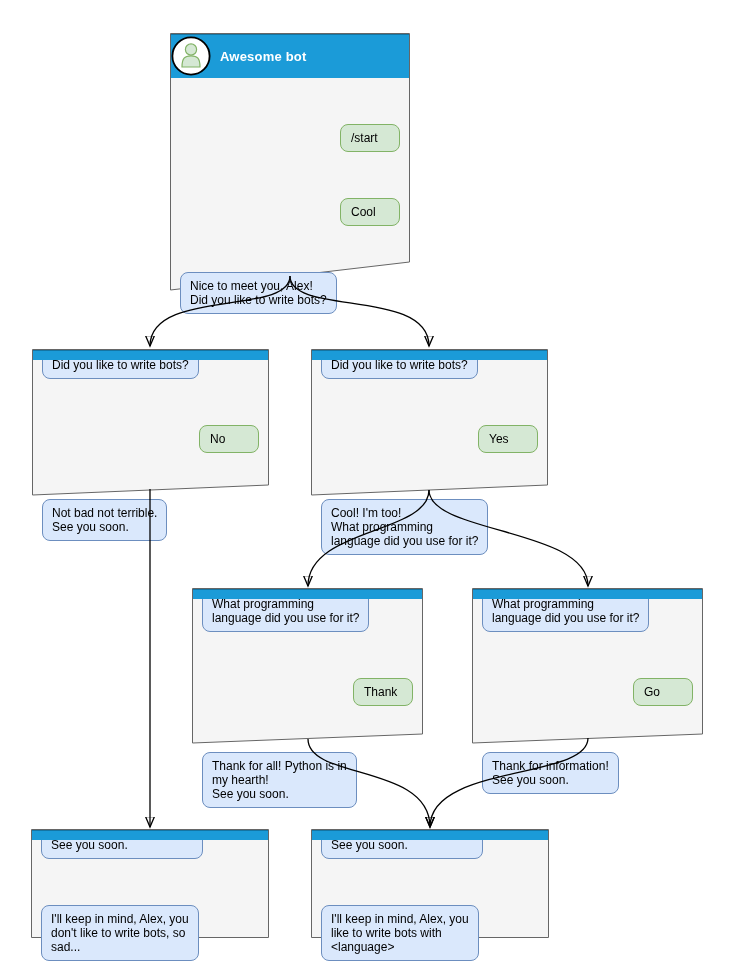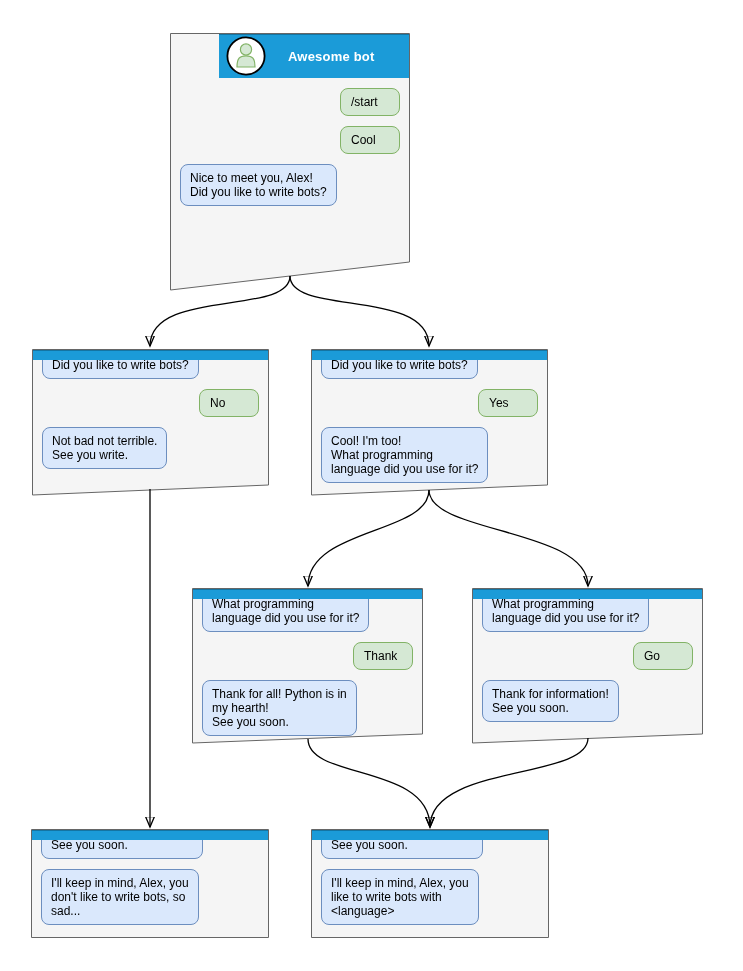--- a/index.html
+++ b/index.html
@@ -28,34 +28,34 @@
   .frame{position:absolute;left:0;top:0;}
   .frame polygon{fill:var(--window-fill);stroke:var(--window-border);stroke-width:1;}
 
   .titlebar{
     position:absolute;left:1px;right:1px;top:1px;height:10px;
     background:var(--header-blue);z-index:3;
     box-shadow:inset 0 1px 0 rgba(0,0,0,0.25);
   }
   .titlebar.big{
     height:44px;display:flex;align-items:center;
-    padding-left:7px;gap:22px;box-sizing:border-box;margin-left:48px;
+    padding-left:0;gap:9px;box-sizing:border-box;
   }
   .title{color:var(--title-color);font-weight:bold;font-size:13px;letter-spacing:0.2px;}
   .avatar{width:40px;height:40px;flex:0 0 auto;display:block;}
 
   .msgs{
     position:absolute;left:1px;right:1px;z-index:1;
     display:flex;flex-direction:column;align-items:flex-start;
     padding:10px 9px;gap:10px;box-sizing:border-box;
   }
   .msgs.cont{padding-top:0;}
   .bubble{
     font-size:12px;line-height:14px;white-space:pre-line;
-    border-radius:8px;padding:6px 9px;max-width:180px;
+    border-radius:8px;padding:6px 9px;max-width:180px;margin-top:36px;
   }
   .bubble.in{background:var(--bubble-in-fill);border:1px solid var(--bubble-in-border);}
   .bubble.out{
     background:var(--bubble-out-fill);border:1px solid var(--bubble-out-border);
     align-self:flex-end;min-width:38px;padding:6px 10px;
   }
   .bubble.tuck{margin-top:-9px;}
   .bubble.wide{width:162px;box-sizing:border-box;}
 </style>
 </head>
@@ -99,21 +99,21 @@
   </div>
 
   <div class="window" style="left:32px;top:349px;width:237px;height:147px;">
     <svg class="frame" width="237" height="147">
       <polygon points="0.5,0.5 236.5,0.5 236.5,136 0.5,146"></polygon>
     </svg>
     <div class="msgs cont" style="top:11px;">
       <div class="bubble in tuck">Did you like to write bots?</div>
       <div class="bubble out">No</div>
       <div class="bubble in">Not bad not terrible.
-See you write.</div>
+See you soon.</div>
     </div>
     <div class="titlebar"></div>
   </div>
 
   <div class="window" style="left:311px;top:349px;width:237px;height:147px;">
     <svg class="frame" width="237" height="147">
       <polygon points="0.5,0.5 236.5,0.5 236.5,136 0.5,146"></polygon>
     </svg>
     <div class="msgs cont" style="top:11px;">
       <div class="bubble in tuck">Did you like to write bots?</div>

